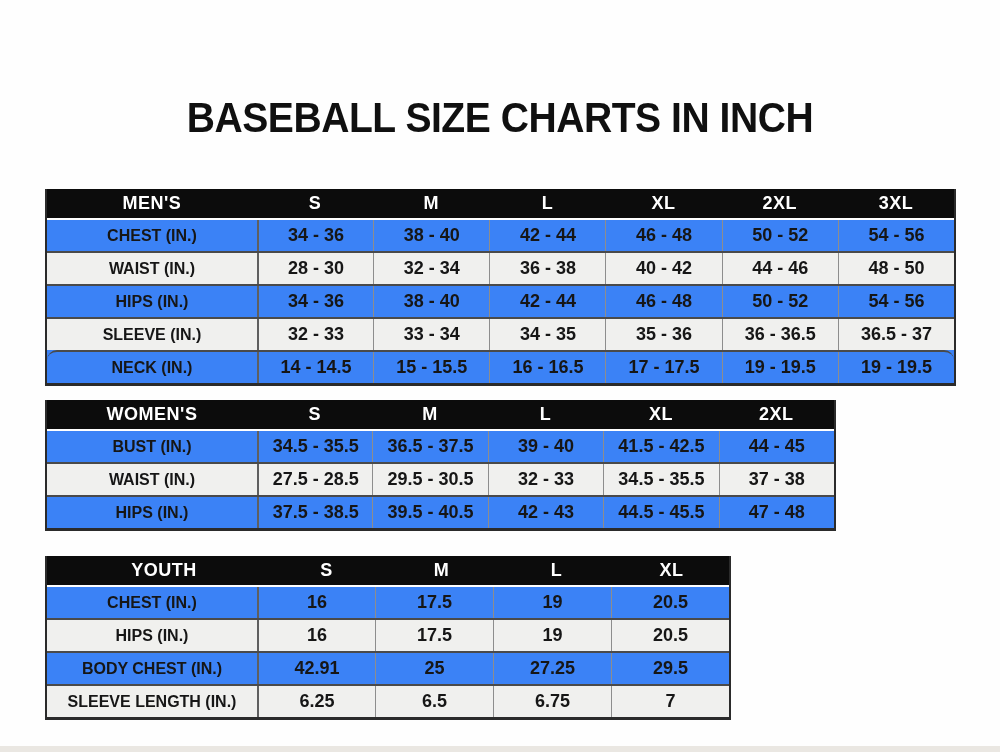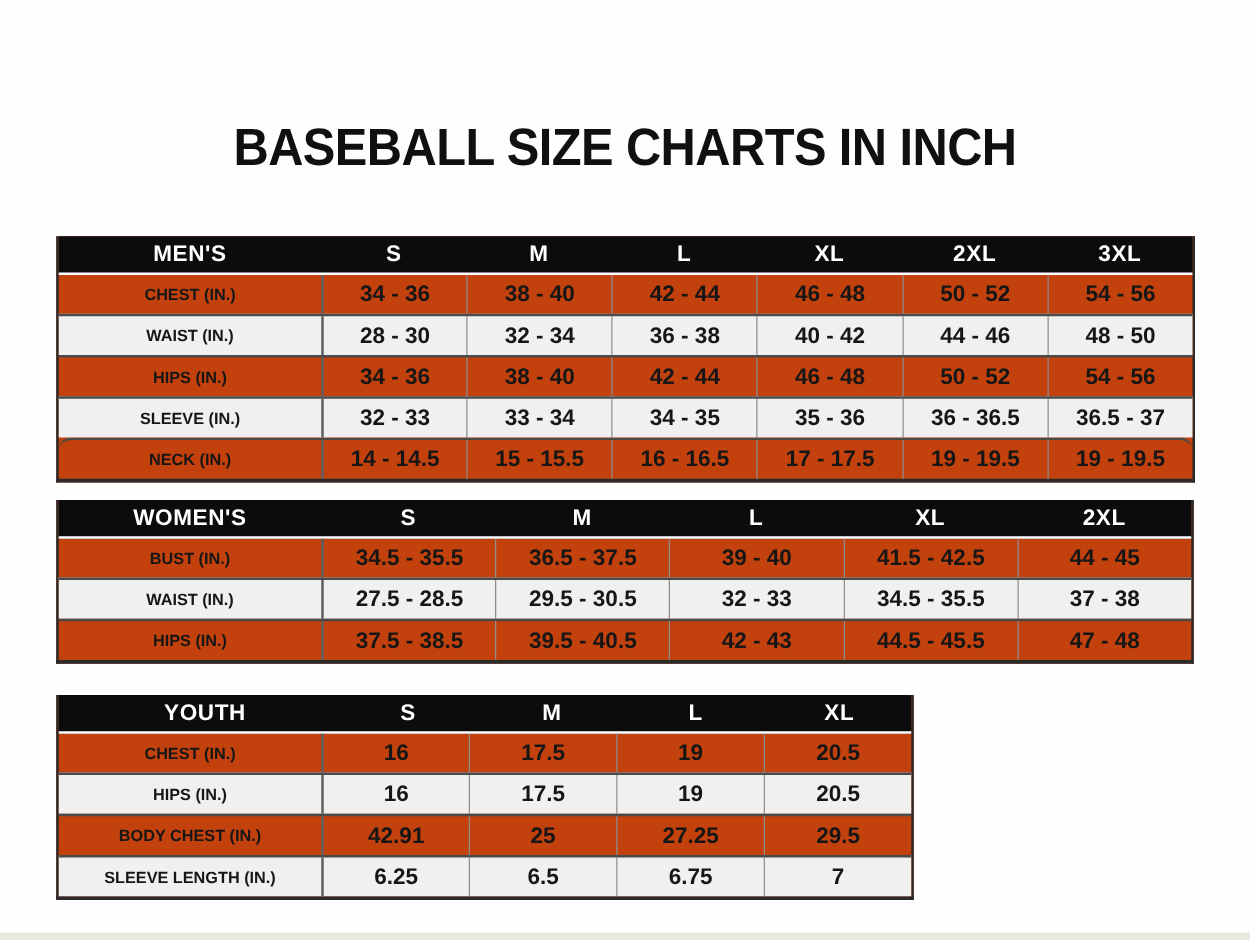--- a/index.html
+++ b/index.html
@@ -21,24 +21,24 @@
     transform: scaleX(0.93);
     white-space: nowrap;
   }
   .size-table {
     position: absolute;
     left: 45px;
     box-sizing: border-box;
     border-left: 2px solid #2b2b2b;
     border-right: 2px solid #2b2b2b;
     border-bottom: 3px solid #2b2b2b;
-    background: #c2410c;
+    background: #3b82f6;
   }
   .chart-0 { top: 189px; width: 911px; }
-  .chart-1 { top: 400px; width: 910px; }
+  .chart-1 { top: 400px; width: 791px; }
   .chart-2 { top: 556px; width: 686px; }
   .table-header {
     display: grid;
     background: #0c0c0c;
     color: #ffffff;
     height: 29px;
     align-items: center;
     border-bottom: 2px solid #ffffff;
   }
   .hcell {
@@ -59,21 +59,21 @@
     align-items: center;
     justify-content: center;
     font-weight: bold;
     font-size: 18px;
     color: #161616;
     box-sizing: border-box;
     border-left: 1px solid #8d8d8d;
     white-space: nowrap;
     overflow: hidden;
   }
-  .cell.row-label { border-left: none; font-size: 13px; }
+  .cell.row-label { border-left: none; font-size: 16px; }
   .cell:nth-child(2) { border-left: 2px solid #5f5f5f; }
   .bottom-band {
     position: absolute;
     bottom: 0; left: 0;
     width: 1000px; height: 6px;
     background: #eae7e2;
   }
 </style>
 </head>
 <body>

